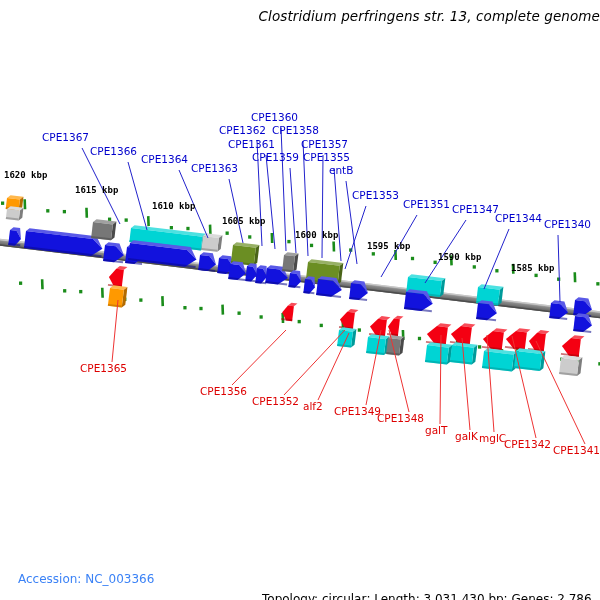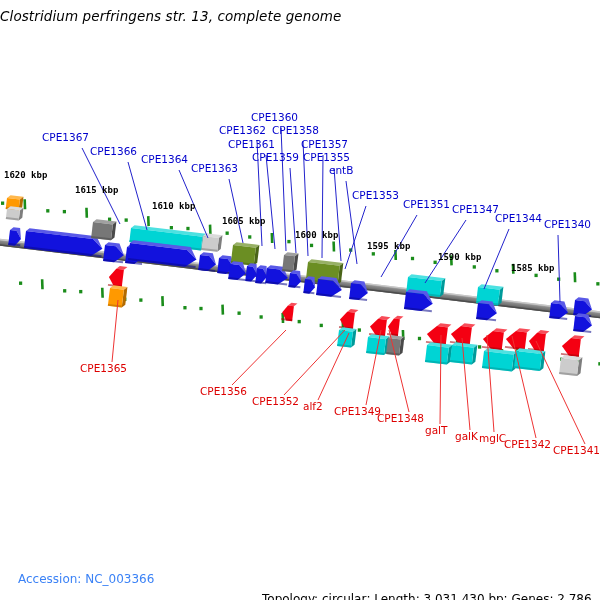--- a/index.html
+++ b/index.html
@@ -4,21 +4,21 @@
 <title>Genome Map</title>
 <style>
   html,body{margin:0;padding:0;}
   body{
     width:600px;height:600px;background:#ffffff;
     font-family:"DejaVu Sans","Liberation Sans",sans-serif;
     overflow:hidden;position:relative;
   }
   #stage{position:absolute;left:0;top:0;width:600px;height:600px;}
   #title{
-    position:absolute;left:0;top:8px;width:600px;text-align:left;
+    position:absolute;left:0;top:8px;width:600px;text-align:right;
     font-style:italic;font-size:13.5px;color:#000;letter-spacing:.1px;
   }
   #footer-accession{position:absolute;left:18px;top:572px;font-size:12px;color:#3b82f6;}
   #footer-stats{position:absolute;left:262px;top:572px;font-size:12px;color:#000;margin-top:20px;}
   svg{position:absolute;left:0;top:0;}
   .lbl{font-size:10.5px;dominant-baseline:alphabetic;}
   .lbl-fwd{fill:#0000cc;}
   .lbl-rev{fill:#dd0000;}
   .lbl-tick{fill:#000000;font-size:9px;font-weight:bold;font-family:"DejaVu Sans Mono","Liberation Mono",monospace;}
   .leader-fwd{stroke:#2222cc;stroke-width:1;fill:none;}

